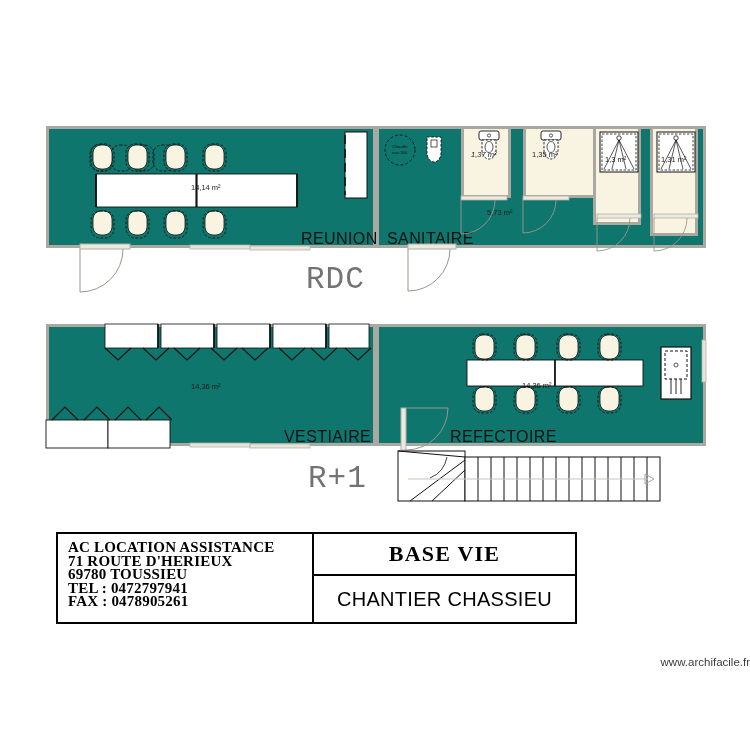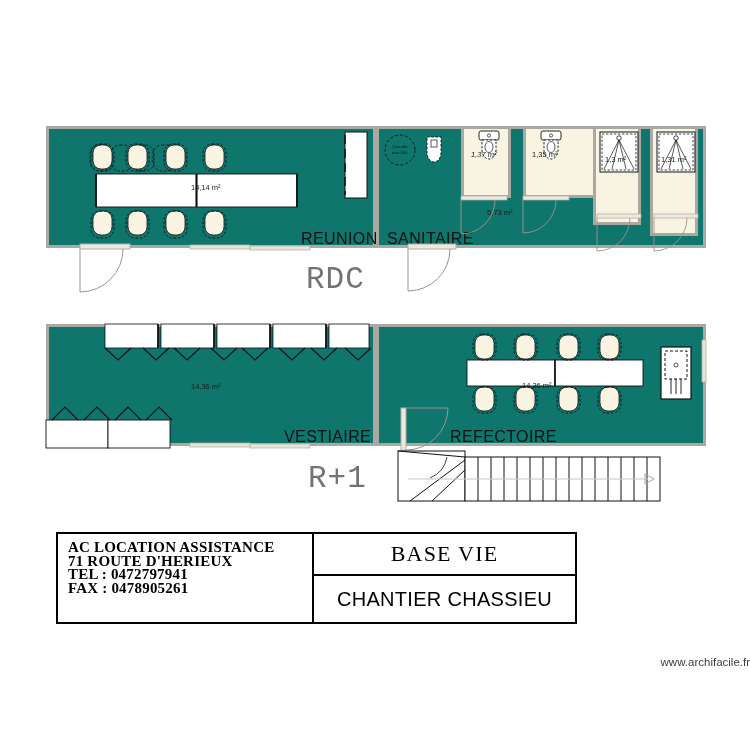--- a/index.html
+++ b/index.html
@@ -84,21 +84,21 @@
     display:flex;flex-direction:column;
     box-sizing:border-box;
   }
   .tb-r-top{
     height:40px;
     border-bottom:2px solid #000;
     display:flex;align-items:center;justify-content:center;
   }
   .tb-r-top span{
     font-family:"Liberation Serif", serif;
-    font-weight:normal;
+    font-weight:bold;
     font-size:22px;
     letter-spacing:1.2px;
     color:#000;
   }
   .tb-r-bot{
     flex:1;
     display:flex;align-items:center;justify-content:center;
   }
   .tb-r-bot span{
     font-family:"Liberation Sans", sans-serif;
@@ -426,20 +426,21 @@
       </g>
     </svg>
 
     <div class="floor-tag" style="left:308px;top:461px;">R+1</div>
   </div>
 
   <div class="titleblock">
     <div class="tb-left">
       <div>AC LOCATION ASSISTANCE</div>
       <div>71 ROUTE D'HERIEUX</div>
+      <div>69780 TOUSSIEU</div>
       <div>TEL : 0472797941</div>
       <div>FAX : 0478905261</div>
     </div>
     <div class="tb-right">
       <div class="tb-r-top">
         <span>BASE VIE</span>
       </div>
       <div class="tb-r-bot">
         <span>CHANTIER CHASSIEU</span>
       </div>

